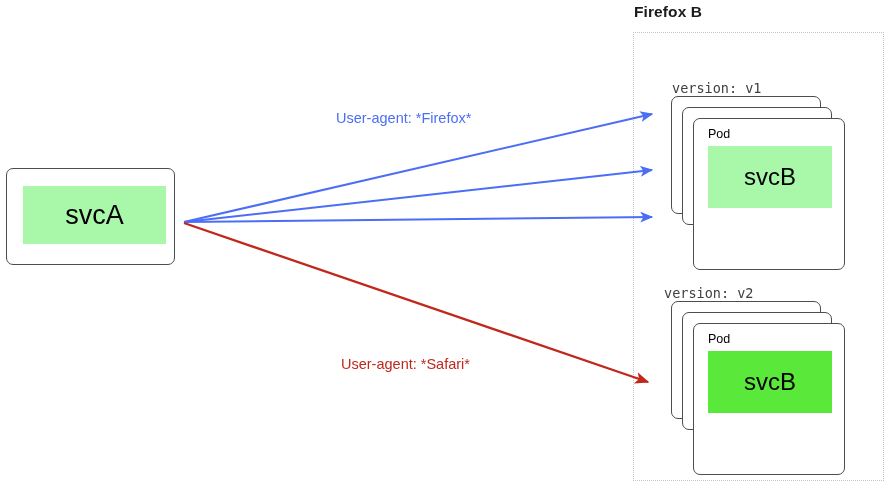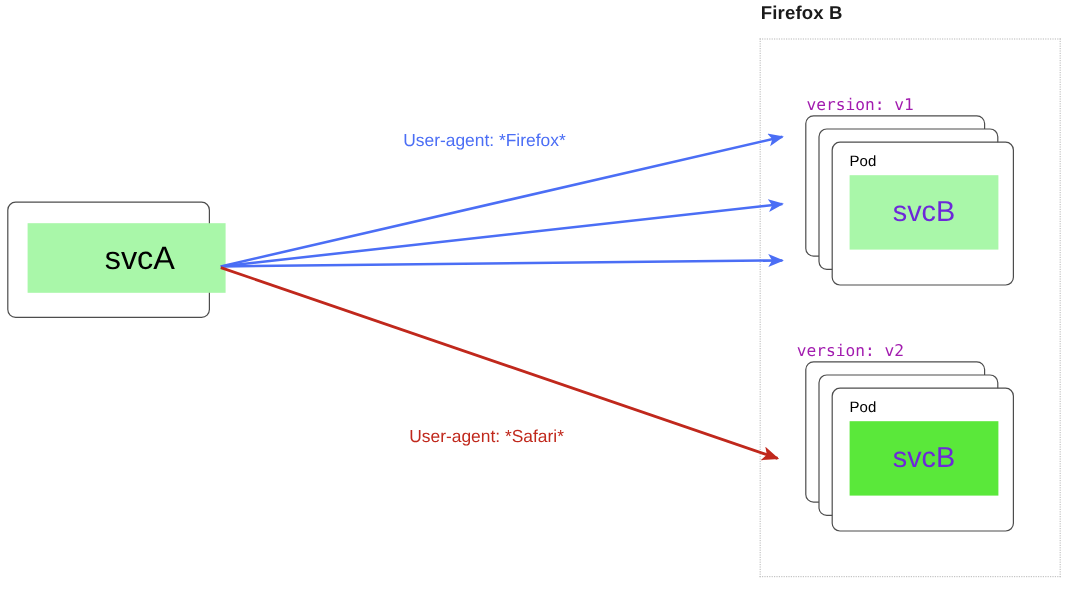--- a/index.html
+++ b/index.html
@@ -31,21 +31,20 @@
   .svca-inner {
     position: absolute;
     left: 16px;
     top: 17px;
     width: 143px;
     height: 58px;
     background: #a9f7a9;
     display: flex;
     align-items: center;
     justify-content: center;
-    padding-left: 22px;
   }
   .svca-label {
     font-size: 27px;
     color: #000000;
     letter-spacing: 0px;
     line-height: 1;
   }
 
   
   .service-title {
@@ -66,38 +65,38 @@
     box-sizing: border-box;
     border: 1.4px dotted #c4c4c4;
     background: transparent;
   }
 
   
   .version-label {
     position: absolute;
     font-family: "DejaVu Sans Mono", "Liberation Mono", monospace;
     font-size: 13.5px;
-    color: #a21caf;
+    color: #404040;
     letter-spacing: 0px;
   }
   .stack {
     position: absolute;
     width: 175px;
     height: 150px;
   }
   .card {
     position: absolute;
     box-sizing: border-box;
     border: 1.5px solid #4d4d4d;
     border-radius: 7px;
     background: #ffffff;
   }
   .card.back1 { left: 0px;  top: 0px;  width: 150px; height: 118px; }
   .card.back2 { left: 11px; top: 11px; width: 150px; height: 118px; }
-  .card.front { left: 22px; top: 22px; width: 152px; height: 120px; }
+  .card.front { left: 22px; top: 22px; width: 152px; height: 152px; }
 
   .pod-label {
     position: absolute;
     left: 14px;
     top: 8px;
     font-size: 12.5px;
     color: #000000;
   }
   .pod-green {
     position: absolute;
@@ -106,21 +105,21 @@
     width: 124px;
     height: 62px;
     display: flex;
     align-items: center;
     justify-content: center;
   }
   .pod-green-v1 { background: #a9f7a9; }
   .pod-green-v2 { background: #5ae83a; }
   .pod-svc-label {
     font-size: 24px;
-    color: #6d28d9;
+    color: #000000;
     line-height: 1;
   }
 
   
   .arrow-layer {
     position: absolute;
     left: 0;
     top: 0;
     width: 890px;
     height: 491px;

